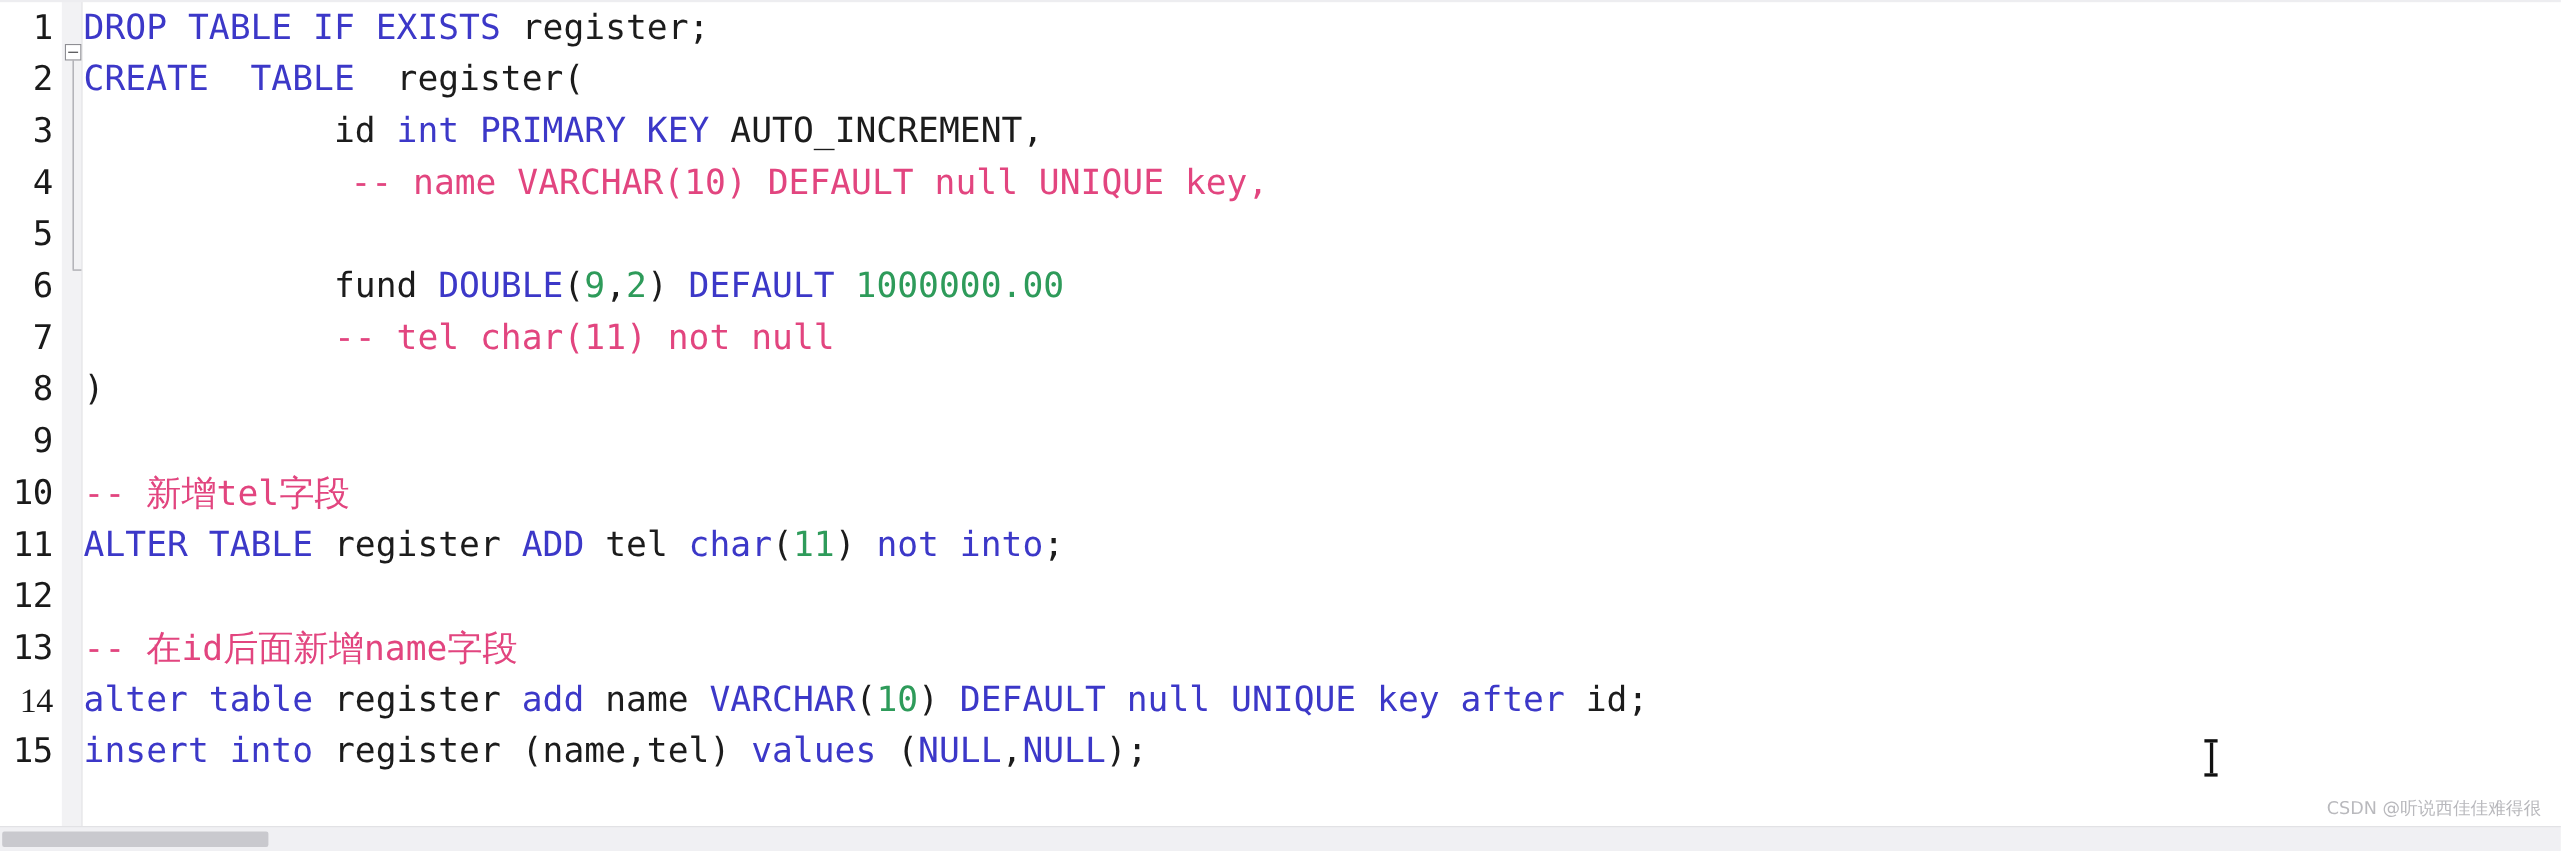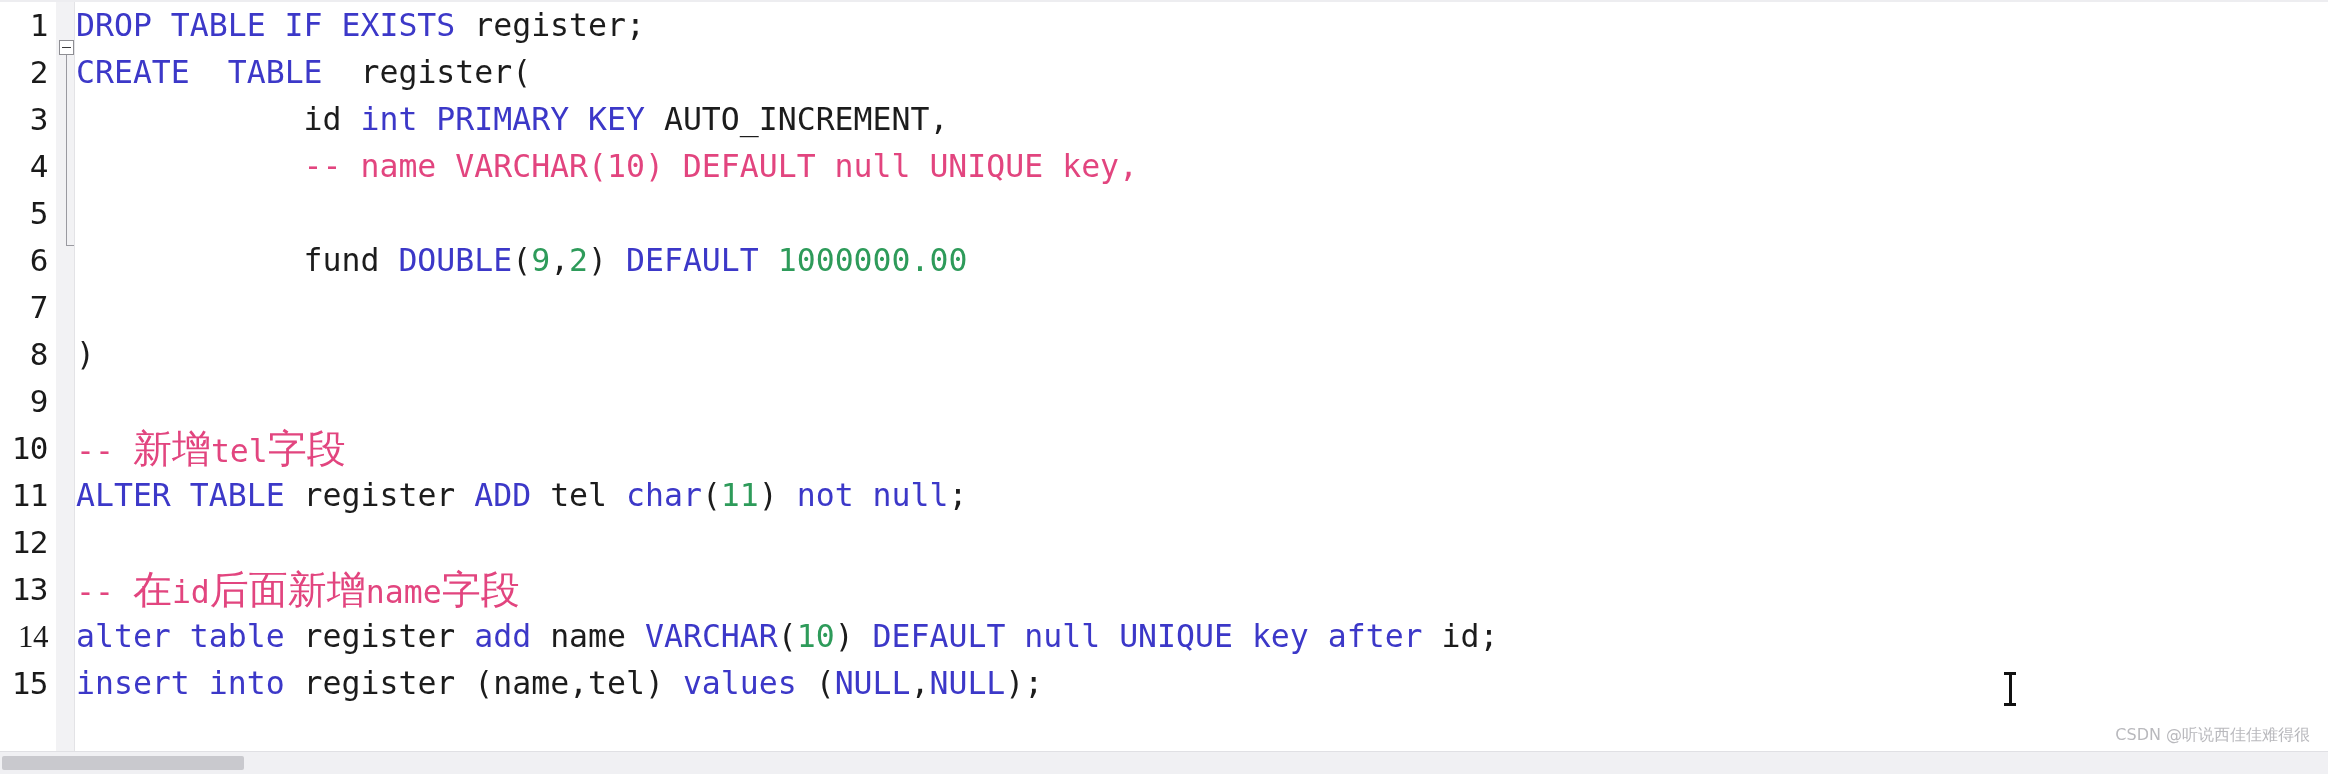--- a/index.html
+++ b/index.html
@@ -115,21 +115,21 @@
   }
   .line span { white-space: pre; }
 
   .kw  { color: #3c38c8; }
   .id  { color: #1c1c1c; }
   .cm  { color: #e2457f; }
   .num { color: #2e9b5a; }
 
   .cjk {
     font-family: "DejaVu Sans", "Liberation Sans", sans-serif;
-    font-size: 39px;
+    font-size: 32px;
   }
 
   
   .ibeam {
     position: absolute;
     width: 12px;
     height: 34px;
     z-index: 6;
     pointer-events: none;
   }
@@ -219,26 +219,27 @@
   <div class="foldcol">
     <div class="fold-box" style="top:40px;"></div>
     <div class="fold-line" style="top:55px;height:190px;"></div>
     <div class="fold-end" style="top:245px;"></div>
   </div>
 
   <div class="code" id="code">
       <div class="line" style="top: 2px;"><span class="kw">DROP TABLE IF EXISTS</span><span class="id"> register;</span></div>
       <div class="line" style="top: 96px;"><span class="id">            id </span><span class="kw">int PRIMARY KEY</span><span class="id"> AUTO_INCREMENT,</span></div>
       <div class="line" style="top: 49px;"><span class="kw">CREATE</span><span class="id">  </span><span class="kw">TABLE</span><span class="id">  register(</span></div>
-      <div class="line" style="top: 143px;"><span class="id">            </span><span class="cm">-- name VARCHAR(10) DEFAULT null UNIQUE key,</span></div>
+      <div class="line" style="top: 143px; padding-left: 15px;"><span class="id">            </span><span class="cm">-- name VARCHAR(10) DEFAULT null UNIQUE key,</span></div>
       <div class="line" style="top: 237px;"><span class="id">            fund </span><span class="kw">DOUBLE</span><span class="id">(</span><span class="num">9</span><span class="id">,</span><span class="num">2</span><span class="id">) </span><span class="kw">DEFAULT</span><span class="id"> </span><span class="num">1000000.00</span></div>
+      <div class="line" style="top: 284px;"><span class="id">            </span><span class="cm">-- tel char(11) not null</span></div>
       <div class="line" style="top: 331px;"><span class="id">)</span></div>
       <div class="line" style="top: 378px;"></div>
       <div class="line" style="top: 425px;"><span class="cm">-- </span><span class="cm cjk">新增</span><span class="cm">tel</span><span class="cm cjk">字段</span></div>
-      <div class="line" style="top: 472px;"><span class="kw">ALTER TABLE</span><span class="id"> register </span><span class="kw">ADD</span><span class="id"> tel </span><span class="kw">char</span><span class="id">(</span><span class="num">11</span><span class="id">) </span><span class="kw">not null</span><span class="id">;</span></div>
+      <div class="line" style="top: 472px;"><span class="kw">ALTER TABLE</span><span class="id"> register </span><span class="kw">ADD</span><span class="id"> tel </span><span class="kw">char</span><span class="id">(</span><span class="num">11</span><span class="id">) </span><span class="kw">not into</span><span class="id">;</span></div>
       <div class="line" style="top: 519px;"></div>
       <div class="line" style="top: 566px;"><span class="cm">-- </span><span class="cm cjk">在</span><span class="cm">id</span><span class="cm cjk">后面新增</span><span class="cm">name</span><span class="cm cjk">字段</span></div>
       <div class="line" style="top: 613px;"><span class="kw">alter table</span><span class="id"> register </span><span class="kw">add</span><span class="id"> name </span><span class="kw">VARCHAR</span><span class="id">(</span><span class="num">10</span><span class="id">) </span><span class="kw">DEFAULT null UNIQUE key after</span><span class="id"> id;</span></div>
       <div class="line" style="top: 660px;"><span class="kw">insert into</span><span class="id"> register (name,tel) </span><span class="kw">values</span><span class="id"> (</span><span class="kw">NULL</span><span class="id">,</span><span class="kw">NULL</span><span class="id">);</span></div>
     </div>
 
   <div class="ibeam" style="left:2004px; top:672px;">
     <div class="cap-t"></div>
       <div class="stem"></div>
       <div class="cap-b"></div>

